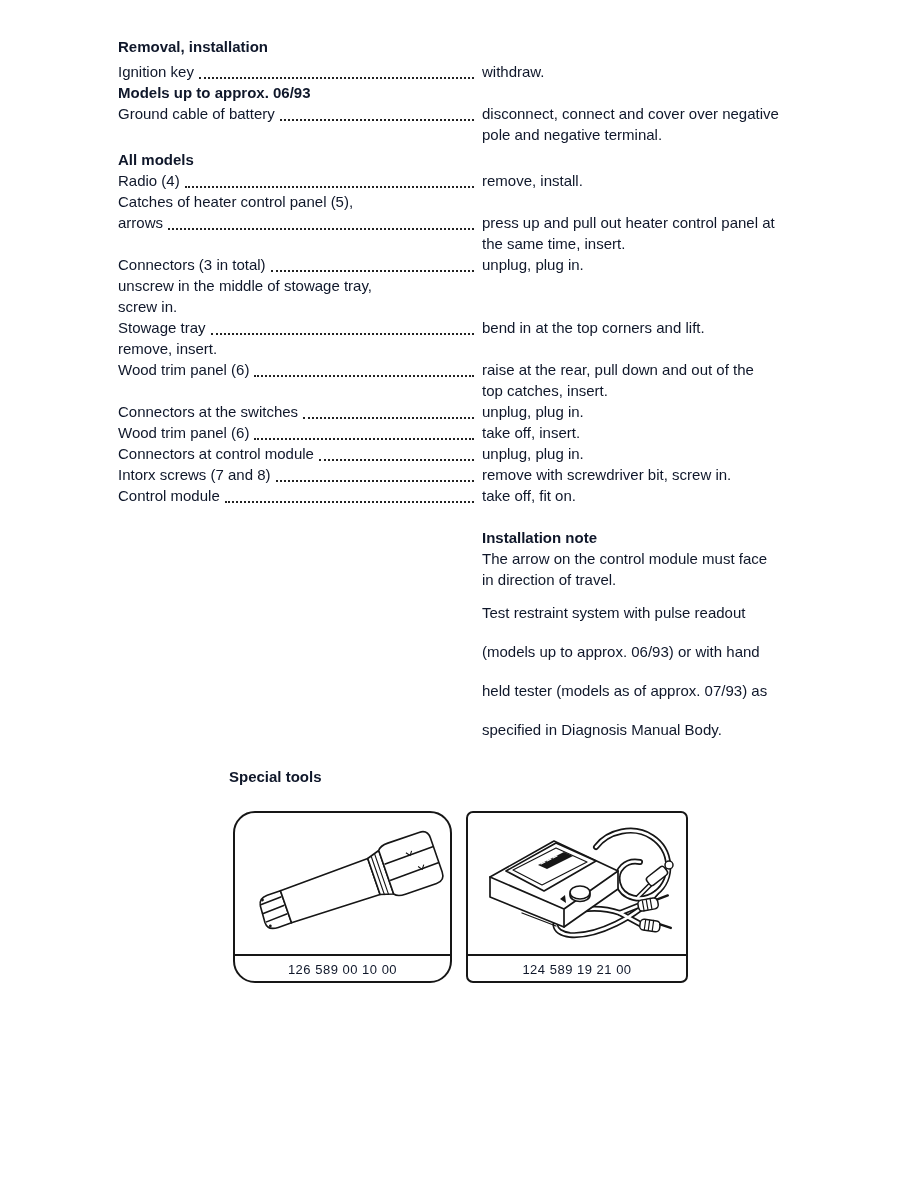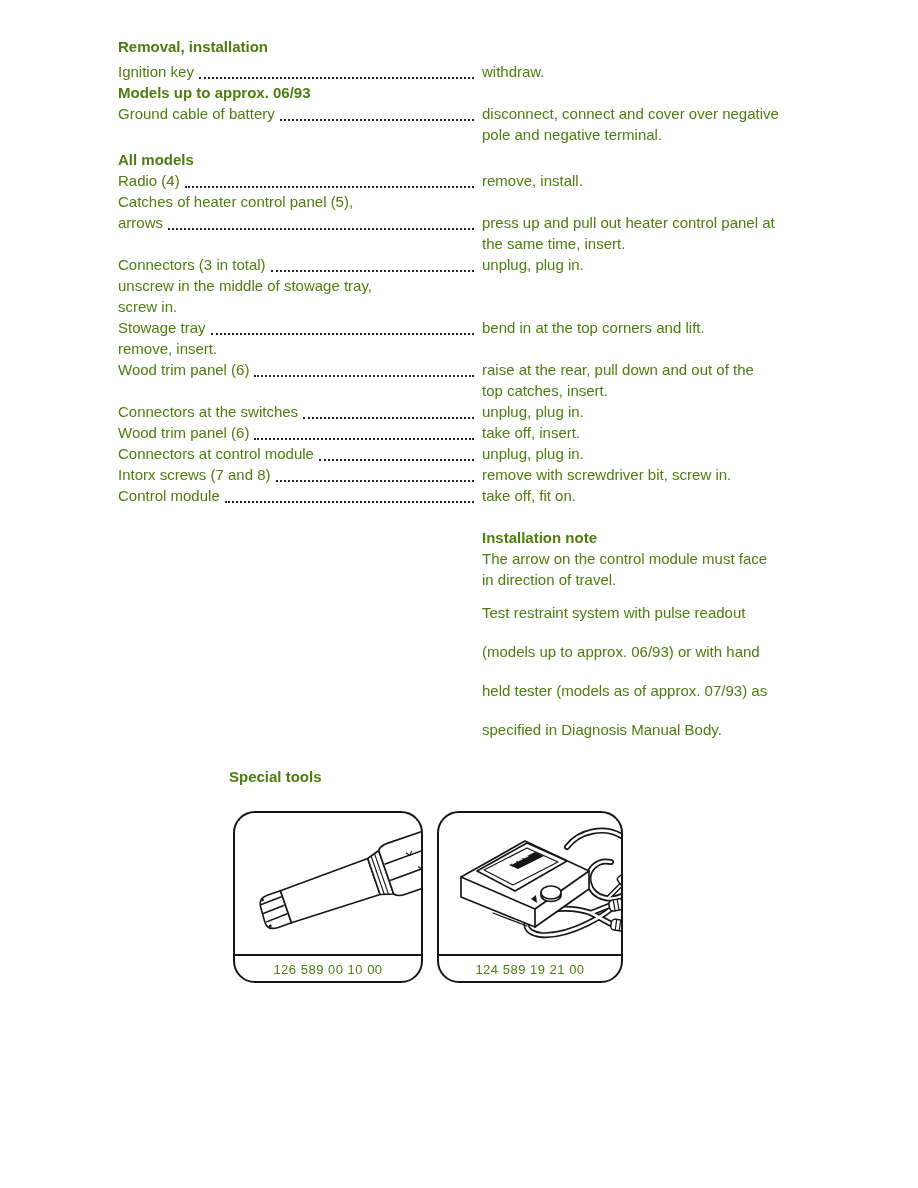--- a/index.html
+++ b/index.html
@@ -1,19 +1,19 @@
 <!DOCTYPE html>
 <html><head>
 <meta charset="utf-8">
 <style>
   html,body{margin:0;padding:0;background:#fff;}
   .page{
     position:relative;width:918px;height:1188px;background:#ffffff;
     font-family:"Liberation Sans","DejaVu Sans",sans-serif;
-    color:#4d7c0f;font-size:15px;line-height:21px;overflow:hidden;
+    color:#0f172a;font-size:15px;line-height:21px;overflow:hidden;
   }
   .content{position:absolute;left:118px;top:36px;width:692px;}
   .page-title{font-weight:700;margin-bottom:4px;}
   .right-col-offset{margin-left:364px;}
   .warning-block{margin-top:0;}
   .warning-icon-wrap{height:24px;margin-bottom:2px;}
   .pre-wrap{white-space:pre-line;}
   
   .proc-row{display:flex;align-items:flex-start;}
   .cell-left{width:364px;box-sizing:border-box;padding-right:7px;flex:none;}
@@ -26,22 +26,22 @@
   .note-heading{font-weight:700;}
   .note-para-1{white-space:pre-line;line-height:21px;}
   .note-para-2{white-space:pre-line;line-height:39px;margin-top:3px;}
   
   .tools-heading{font-weight:700;margin-left:111px;margin-top:17px;}
   .tools-row{display:flex;margin-left:115px;margin-top:24px;gap:14px;}
   .tool-box{
     border:2px solid #161616;border-radius:22px;height:172px;box-sizing:border-box;
     display:flex;flex-direction:column;overflow:hidden;background:#fff;
   }
-  .tool-box.left{width:190px;}
-  .tool-box.right{width:186px;}
+  .tool-box.left{width:219px;}
+  .tool-box.right{width:222px;border-radius:7px;}
   .tool-art{flex:1 1 auto;}
   .tool-caption{
     border-top:2px solid #161616;height:27px;flex:none;
     display:flex;align-items:center;justify-content:center;
     font-size:13px;line-height:13px;letter-spacing:0.5px;
   }
   svg{display:block;}
 </style>
 </head>
 <body>

